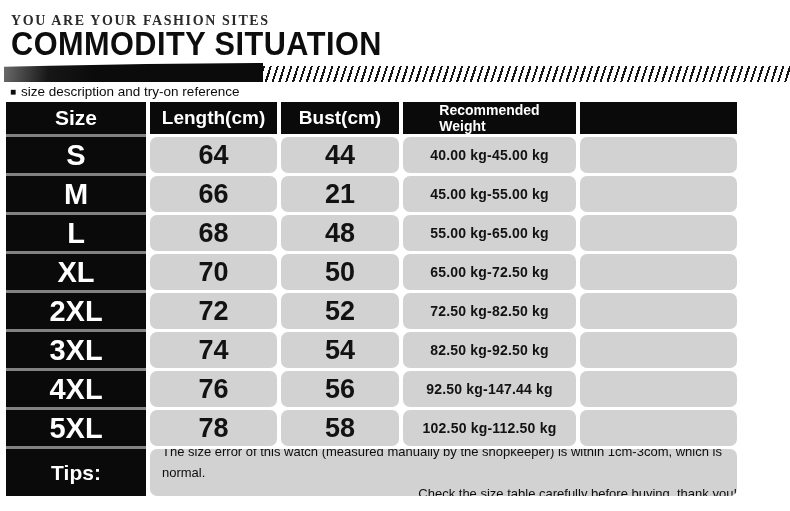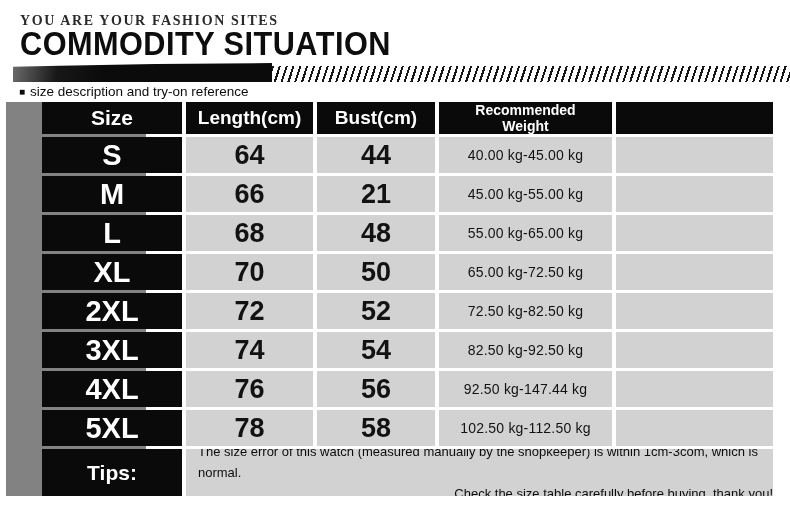--- a/index.html
+++ b/index.html
@@ -4,21 +4,21 @@
 <style>
   html,body{margin:0;padding:0;background:#fff;}
   .page{
     position:relative;
     width:790px;height:511px;
     background:#ffffff;
     font-family:"Liberation Sans",sans-serif;
     overflow:hidden;
   }
   
-  .hdr{padding-left:20px;}
+  .hdr{padding-left:11px;}
   .tagline{
     margin-top:13px;
     font-family:"Liberation Serif",serif;
     font-size:14px;font-weight:700;
     letter-spacing:1.6px;
     color:#2a2a2a;
     line-height:15px;
   }
   .title{
     margin:1px 0 0 0;
@@ -47,40 +47,39 @@
     line-height:14px;
     display:flex;align-items:center;gap:5px;
     margin-left:-1px;
   }
   .bullet{font-size:10px;line-height:10px;}
   
   .size-table{
     width:731px;
     margin:3px 0 0 6px;
     background:linear-gradient(90deg,#828282 0 140px,#ffffff 140px);
-    padding-left:36px;
   }
   .t-row{
     display:grid;
     grid-template-columns:140px 127px 118px 173px 1fr;
     column-gap:4px;
     margin-bottom:3px;
   }
   .t-row.head{height:32px;}
   .t-row.body{height:36px;}
   .t-row.tips{grid-template-columns:140px 1fr;height:47px;margin-bottom:0;}
   .c{display:flex;align-items:center;justify-content:center;overflow:hidden;}
   .dark{background:#0a0a0a;color:#ffffff;}
-  .lite{background:#d2d2d2;color:#121212;}
+  .lite{background:#d2d2d2;color:#121212;border-radius:7px;}
   .h-size{font-size:21px;font-weight:700;}
   .h-col{font-size:19px;font-weight:700;}
-  .h-rec{font-size:14px;font-weight:700;white-space:pre-line;text-align:center;line-height:1.15;}
+  .h-rec{font-size:14px;font-weight:700;white-space:pre-line;line-height:1.15;}
   .b-size{font-size:29px;font-weight:700;}
   .b-num{font-size:27px;font-weight:700;}
-  .b-weight{font-size:14px;font-weight:400;letter-spacing:0.2px;}
+  .b-weight{font-size:14px;font-weight:700;letter-spacing:0.2px;}
   .tips-label{font-size:21px;font-weight:700;}
   .tips-text{
     flex-direction:column;align-items:flex-end;justify-content:center;
     padding-left:12px;
     font-size:13px;line-height:1.62;color:#0d0d0d;
   }
 </style>
 </head>
 <body>
 

